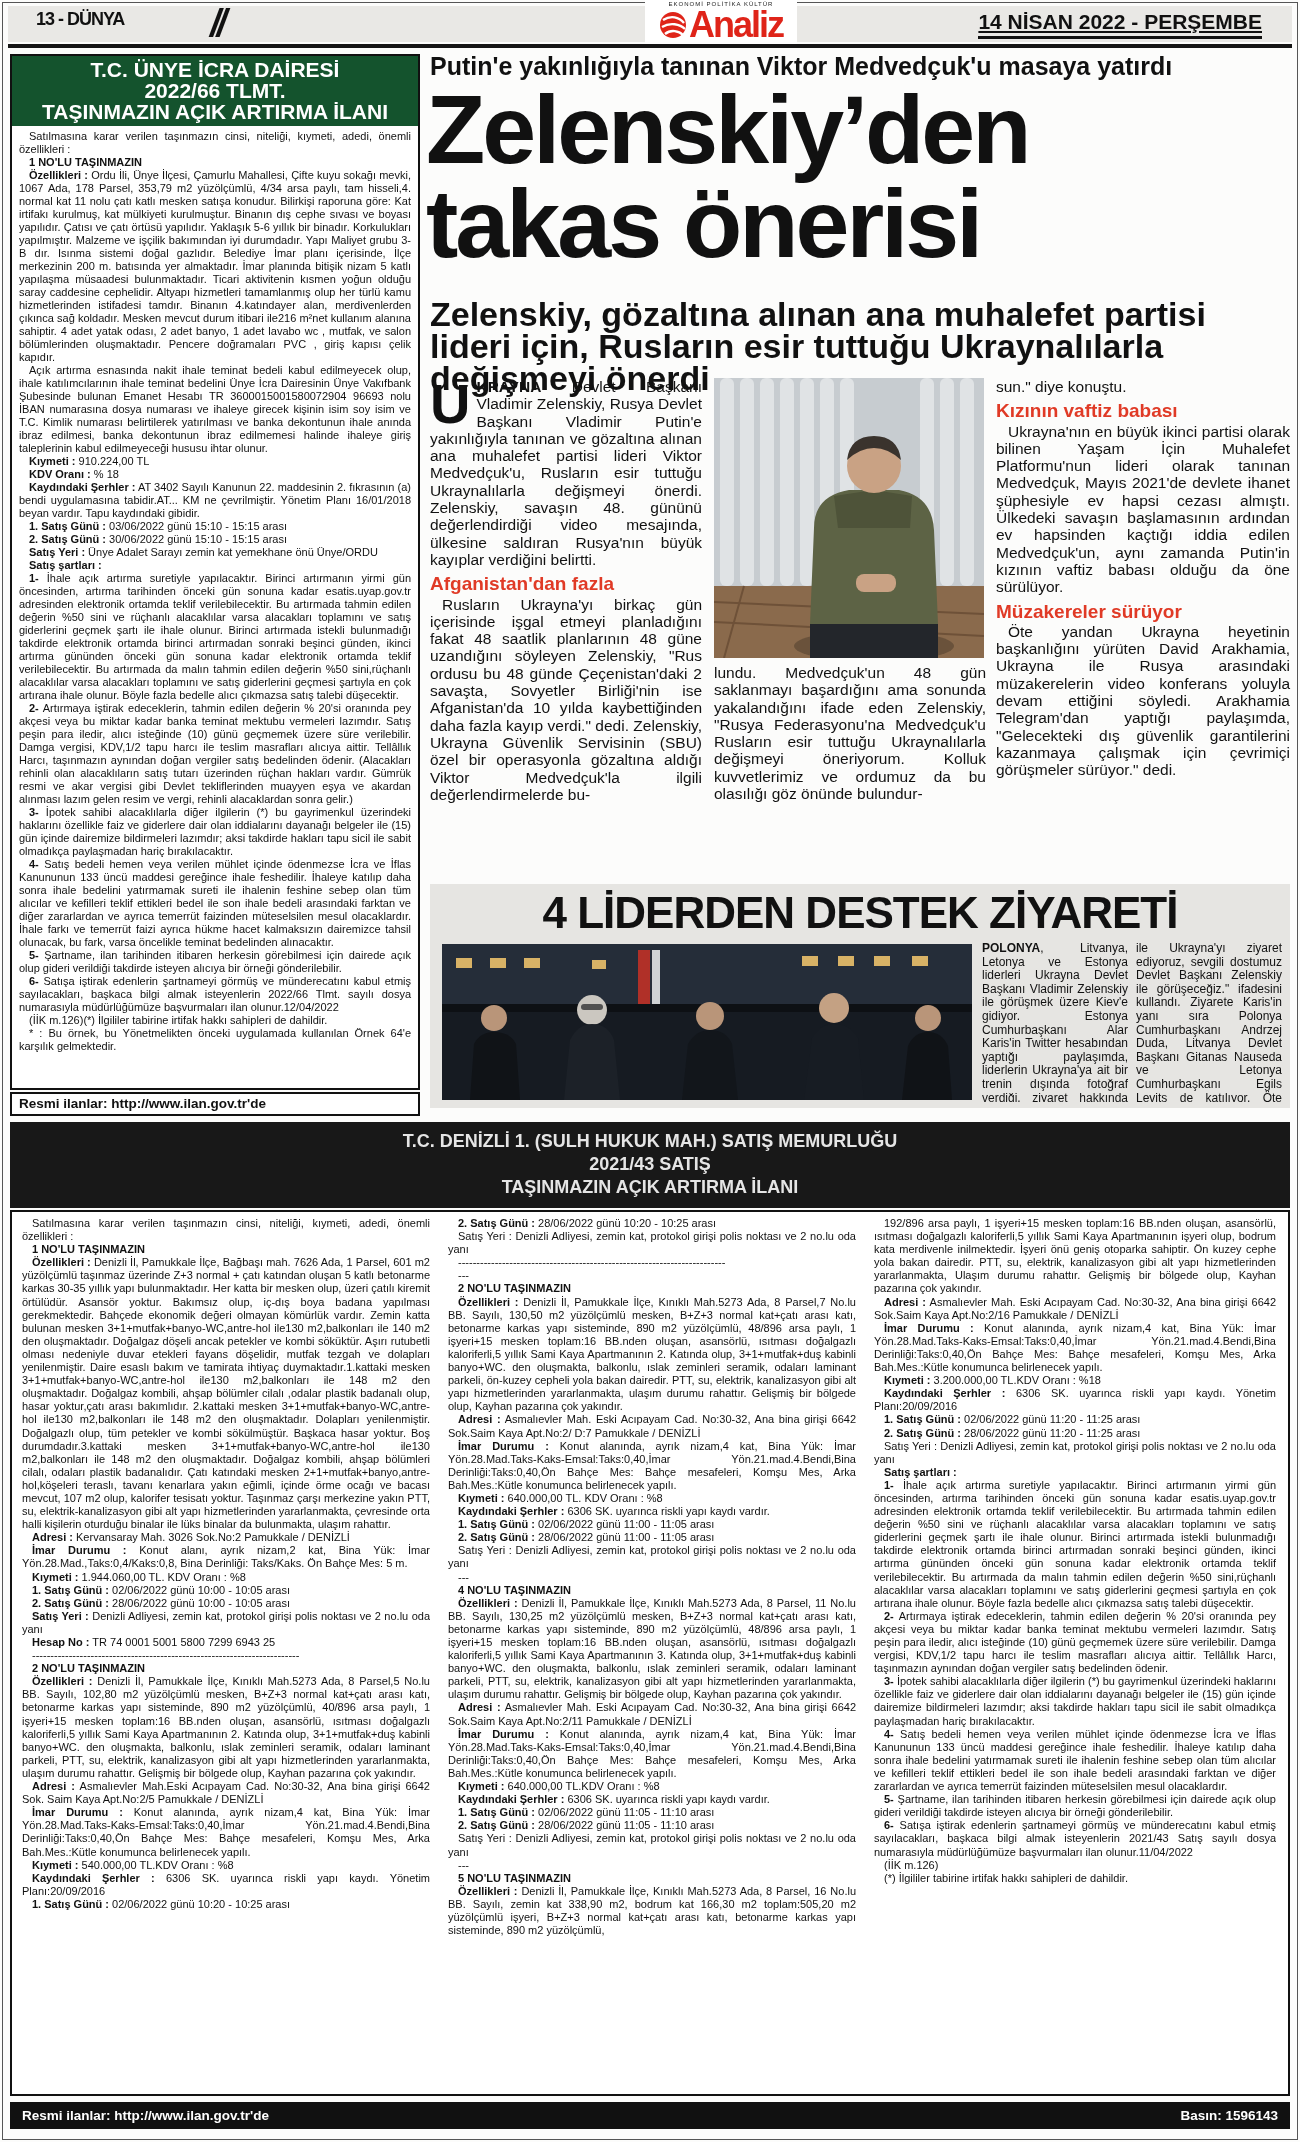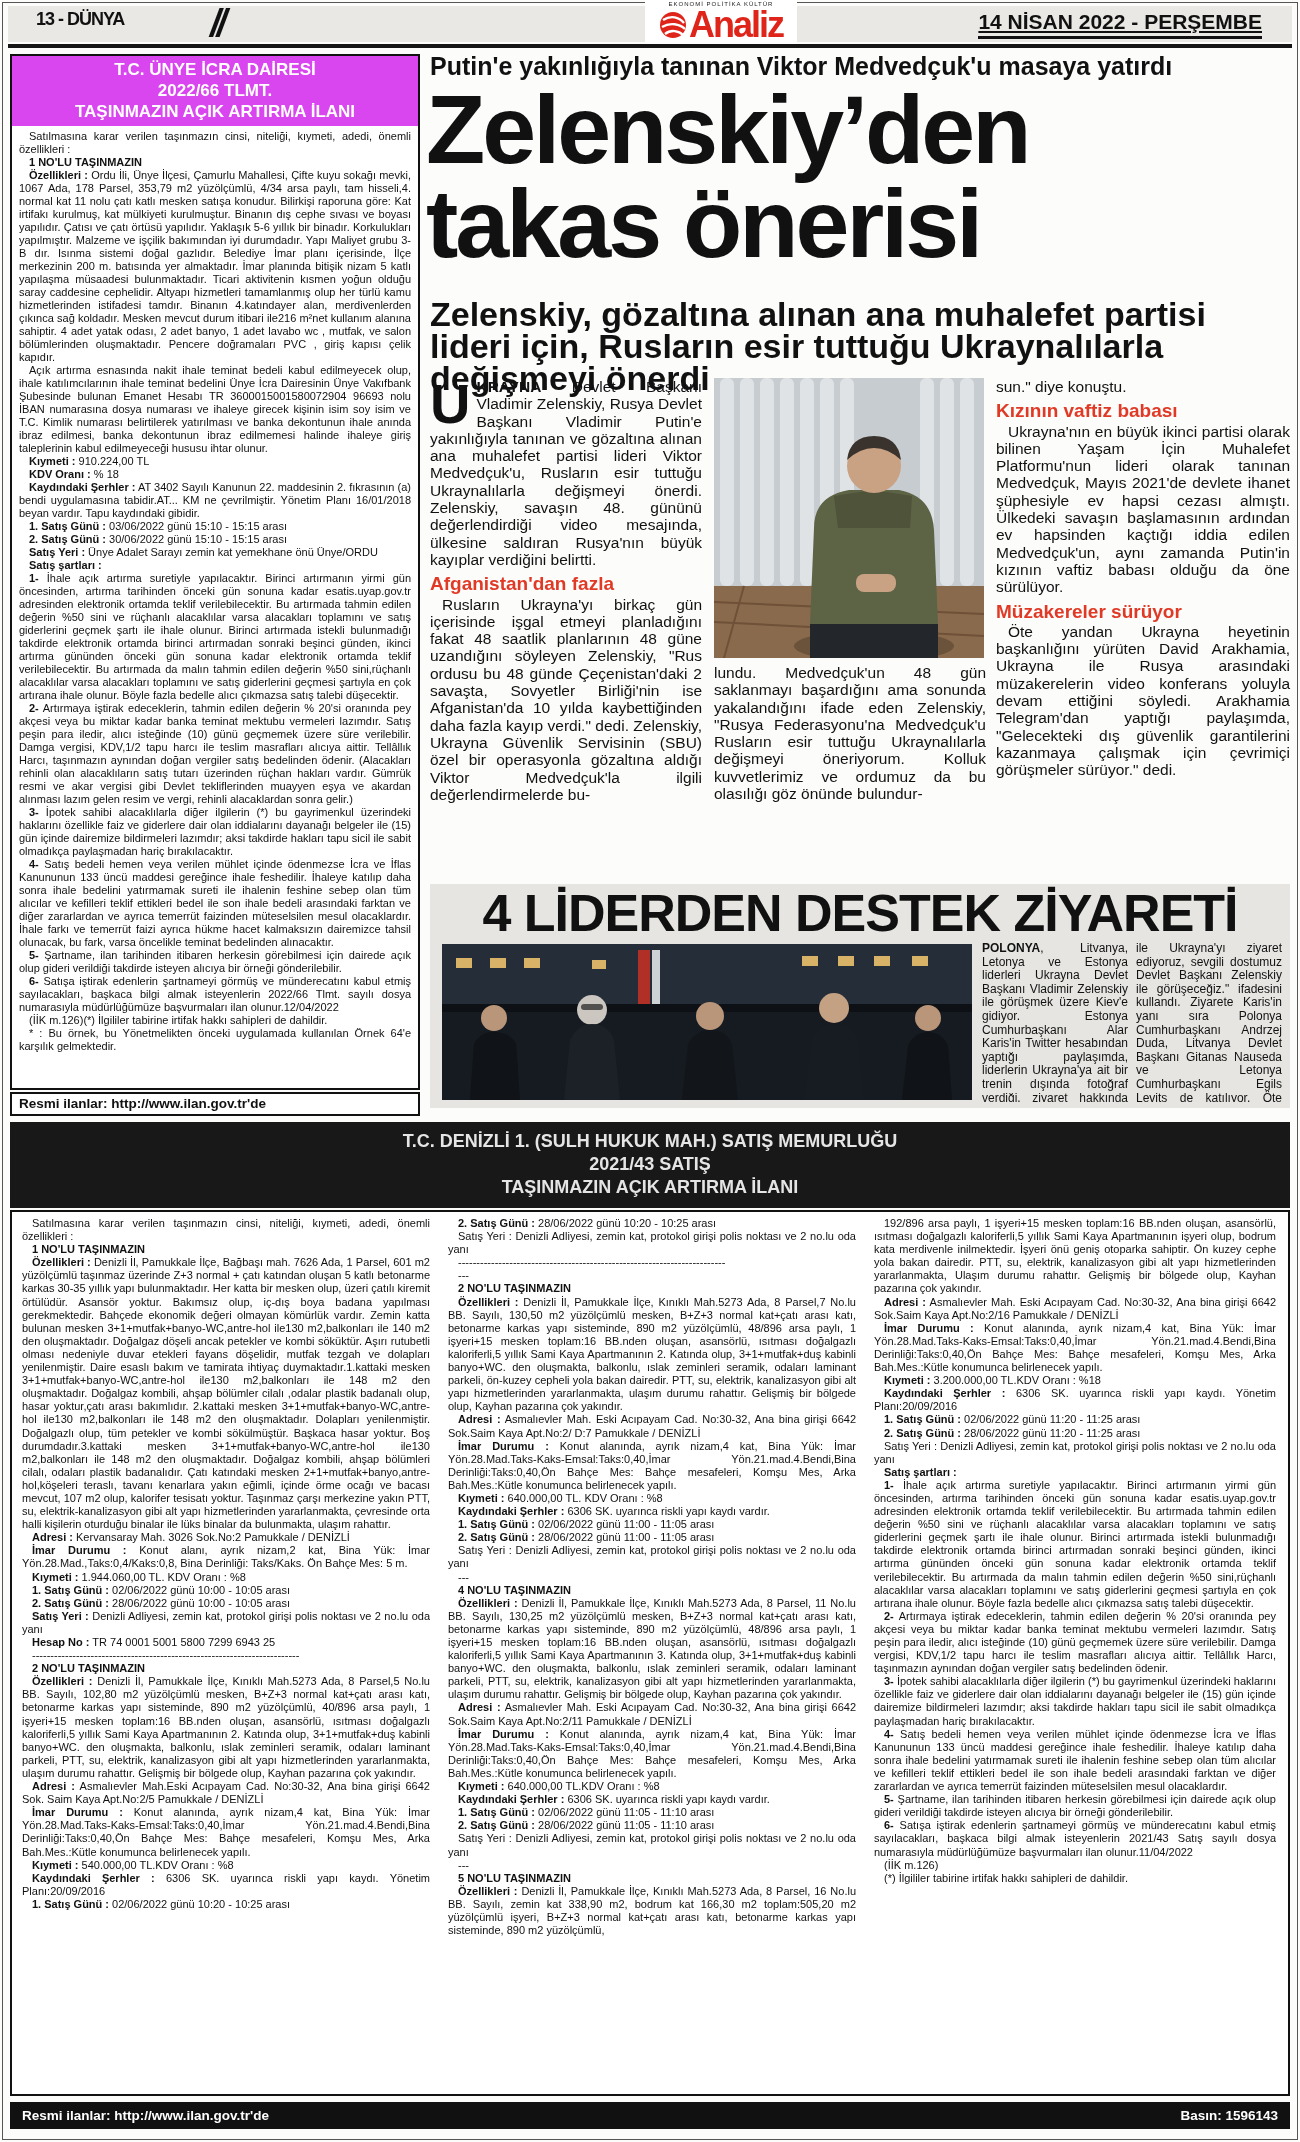--- a/index.html
+++ b/index.html
@@ -10,42 +10,42 @@
   .page-label{position:absolute;left:36px;top:9px;font-size:18px;font-weight:bold;letter-spacing:-1px;}
   .slashes{position:absolute;left:210px;top:2px;font-size:38px;font-weight:900;font-style:italic;letter-spacing:-4px;}
   .logobox{position:absolute;left:645px;top:0px;width:152px;height:46px;background:#fff;text-align:center;}
   .logo-tagline{display:block;font-size:6px;letter-spacing:1px;color:#222;padding-top:1px;}
   .logo-row{display:flex;align-items:center;justify-content:center;gap:2px;}
   .logo-text{font-size:36px;font-weight:900;color:#df2419;letter-spacing:-2px;line-height:36px;}
   .date{position:absolute;right:38px;top:10px;font-size:21px;font-weight:bold;border-bottom:3px solid #111;padding-bottom:2px;text-decoration:underline;}
   .toprule{position:absolute;left:8px;top:44px;width:1284px;height:4px;background:#151515;}
   
   .notice-box{position:absolute;left:10px;top:54px;width:410px;height:1036px;border:2px solid #111;background:#fff;box-sizing:border-box;overflow:hidden;}
-  .notice-title{background:#d946ef;color:#fff;text-align:center;font-weight:bold;font-size:17px;line-height:21px;padding:3px 0 4px;}
+  .notice-title{background:#14532d;color:#fff;text-align:center;font-weight:bold;font-size:21px;line-height:21px;padding:3px 0 4px;}
   .notice-body{padding:4px 7px;font-size:11px;line-height:13px;text-align:justify;}
   .para{margin:0;text-indent:10px;overflow-wrap:anywhere;}
   .ilan-footer{position:absolute;left:10px;top:1092px;width:410px;height:24px;border:2px solid #111;background:#fff;
                box-sizing:border-box;font-size:13.5px;font-weight:bold;line-height:19px;padding-left:7px;}
   .basin-right{position:absolute;right:14px;top:1096px;font-size:13.5px;font-weight:bold;}
   
   .kicker{position:absolute;left:430px;top:52px;width:860px;font-size:25px;font-weight:bold;}
   .headline{position:absolute;left:426px;width:870px;font-size:97px;font-weight:900;letter-spacing:-3px;line-height:92px;}
   .hl1{top:84px;} .hl2{top:178px;}
   .deck{position:absolute;left:430px;top:298px;width:860px;font-size:34px;font-weight:bold;line-height:32px;}
   .artcol{position:absolute;top:378px;font-size:15.5px;line-height:17.3px;text-align:justify;}
   .artcol .para{text-indent:12px;}
   .c1{left:430px;width:272px;height:502px;}
   .c2t{left:714px;top:664px;width:272px;height:216px;}
   .c3{left:996px;width:294px;height:502px;}
   .dropcap{float:left;font-size:56px;line-height:45px;font-weight:bold;padding:3px 6px 0 0;}
   .subhead{font-size:19px;font-weight:bold;color:#e03a26;margin:7px 0 3px;text-indent:0;}
   .photo1{position:absolute;left:714px;top:378px;width:270px;height:280px;overflow:hidden;}
   
   .visit-box{position:absolute;left:430px;top:884px;width:860px;height:224px;background:#e6e5e2;overflow:hidden;}
-  .visit-headline{text-align:center;font-size:52px;font-weight:900;letter-spacing:-1px;line-height:54px;margin-top:2px;}
+  .visit-headline{text-align:center;font-size:44px;font-weight:900;letter-spacing:-1px;line-height:54px;margin-top:2px;}
   .photo2{position:absolute;left:12px;top:60px;width:530px;height:156px;overflow:hidden;}
   .visit-col{position:absolute;top:58px;width:146px;height:160px;font-size:12px;line-height:13.6px;text-align:justify;overflow:hidden;}
   .v1{left:552px;} .v2{left:706px;}
   
   .denizli-band{position:absolute;left:10px;top:1122px;width:1280px;height:86px;background:#181818;color:#e5e5e5;
                 text-align:center;font-weight:bold;font-size:18px;line-height:23px;padding-top:8px;box-sizing:border-box;}
   .bottom-box{position:absolute;left:10px;top:1210px;width:1280px;height:886px;border:2px solid #111;box-sizing:border-box;background:#fff;}
   .bcol{position:absolute;top:5px;height:870px;font-size:11px;line-height:13.1px;text-align:justify;overflow:hidden;}
   .bc1{left:10px;width:408px;} .bc2{left:436px;width:408px;} .bc3{left:862px;width:402px;}
   .bottom-bar{position:absolute;left:10px;top:2102px;width:1280px;height:27px;background:#111;color:#fff;

